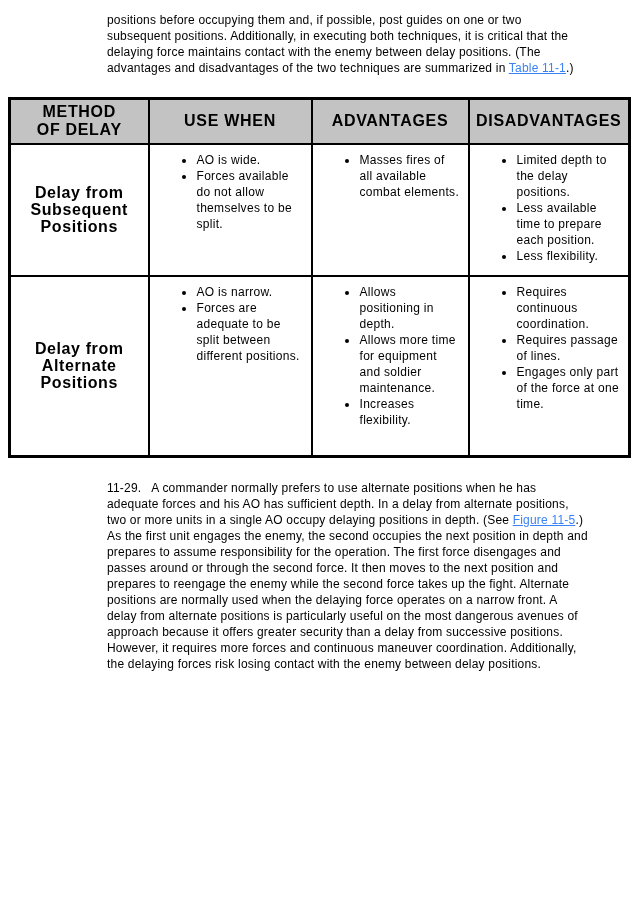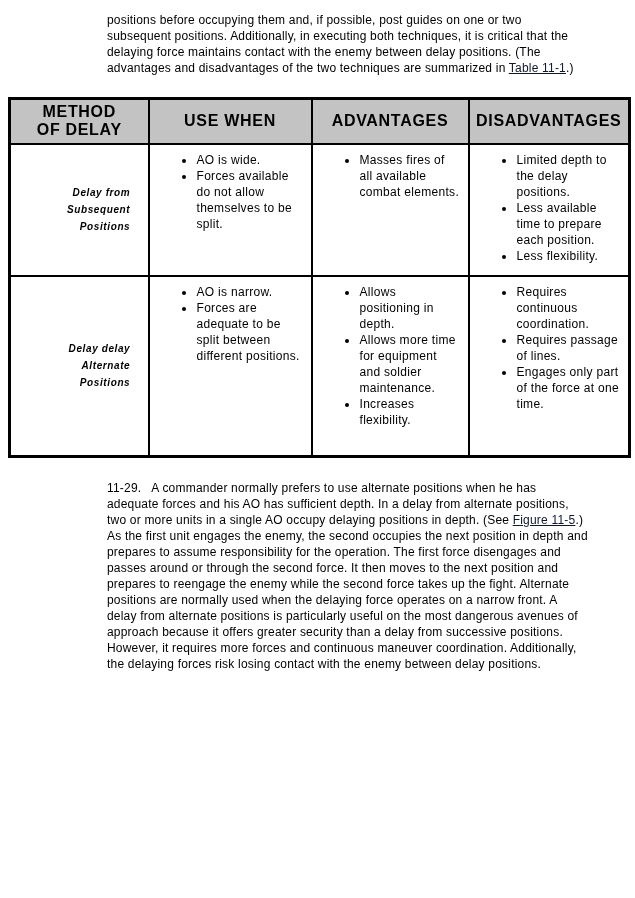--- a/index.html
+++ b/index.html
@@ -25,21 +25,21 @@
     font-size: 12px;
     line-height: 16px;
     letter-spacing: 0.2px;
     text-align: left;
   }
   .intro {
     margin: 12px 0 0 107px;
     width: 478px;
   }
   .doc-link {
-    color: #0f172a;
+    color: #3b82f6;
     cursor: pointer;
   }
 
   .table-title {
     font-size: 12.5px;
     font-weight: bold;
     letter-spacing: 0.5px;
     margin: 18px 0 0 28px;
   }
 
@@ -64,27 +64,26 @@
     vertical-align: middle;
   }
   .delay-table th .th-inner { margin: 0 auto; }
   .delay-table th .th-narrow { max-width: 100px; }
   .delay-table th .th-wide { white-space: nowrap; }
 
   .delay-table tbody tr:nth-child(1) { height: 132px; }
   .delay-table tbody tr:nth-child(2) { height: 181px; }
 
   td.method-cell {
-    text-align: right;
+    text-align: center;
     vertical-align: middle;
     font-weight: bold;
-    font-size: 10px;
+    font-size: 16px;
     letter-spacing: 0.6px;
     line-height: 17px;
-    font-style: italic;
   }
   .method-inner { max-width: 102px; margin: 0 auto; }
 
   td.list-cell {
     vertical-align: top;
     font-size: 12px;
     line-height: 16px;
     letter-spacing: 0.3px;
   }
   ul.cell-list {
@@ -151,21 +150,21 @@
           <td class="list-cell">
             <ul class="cell-list">
               <li>Limited depth to the delay positions.</li>
               <li>Less available time to prepare each position.</li>
               <li>Less flexibility.</li>
             </ul>
           </td>
         </tr>
         <tr>
           <td class="method-cell">
-            <div class="method-inner">Delay delay Alternate Positions</div>
+            <div class="method-inner">Delay from Alternate Positions</div>
           </td>
           <td class="list-cell">
             <ul class="cell-list">
               <li>AO is narrow.</li>
               <li>Forces are adequate to be split between different positions.</li>
             </ul>
           </td>
           <td class="list-cell">
             <ul class="cell-list">
               <li>Allows positioning in depth.</li>

